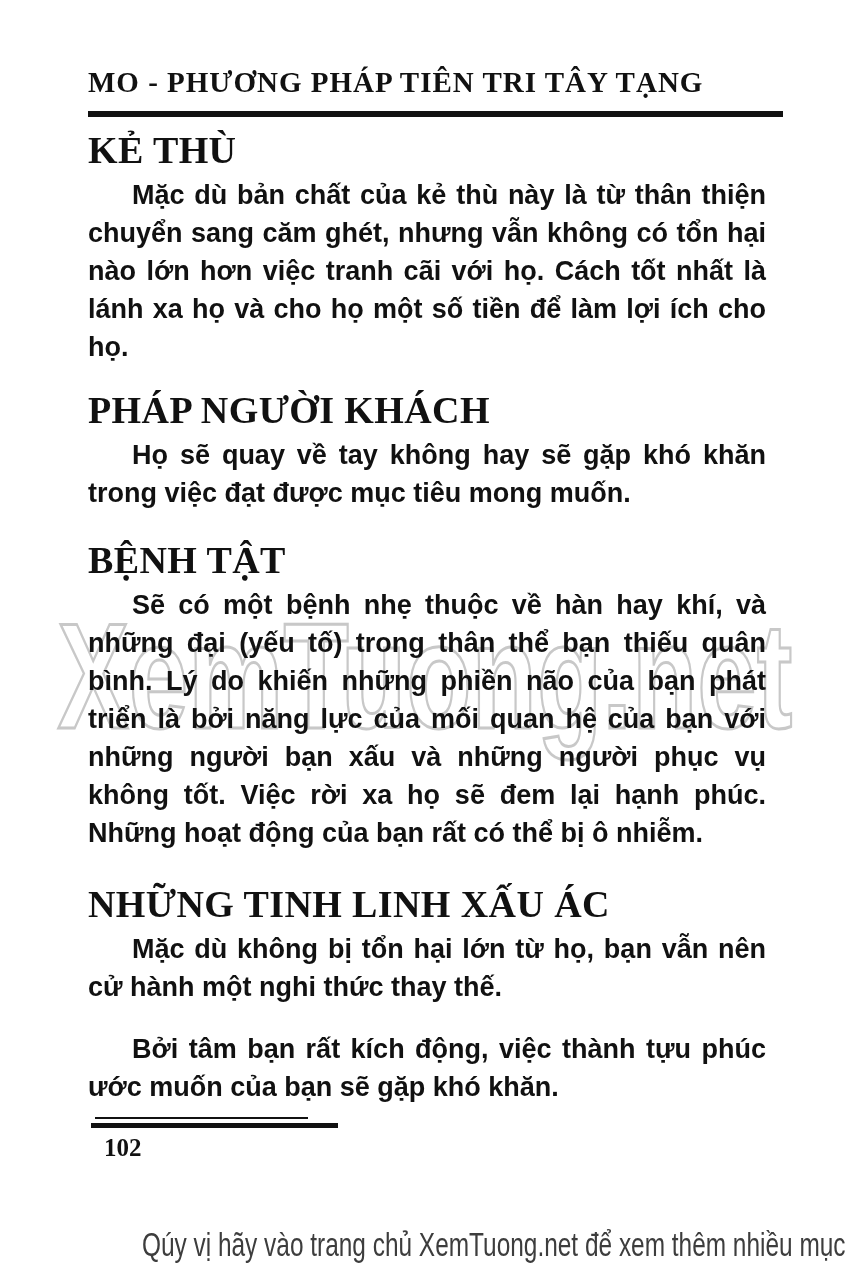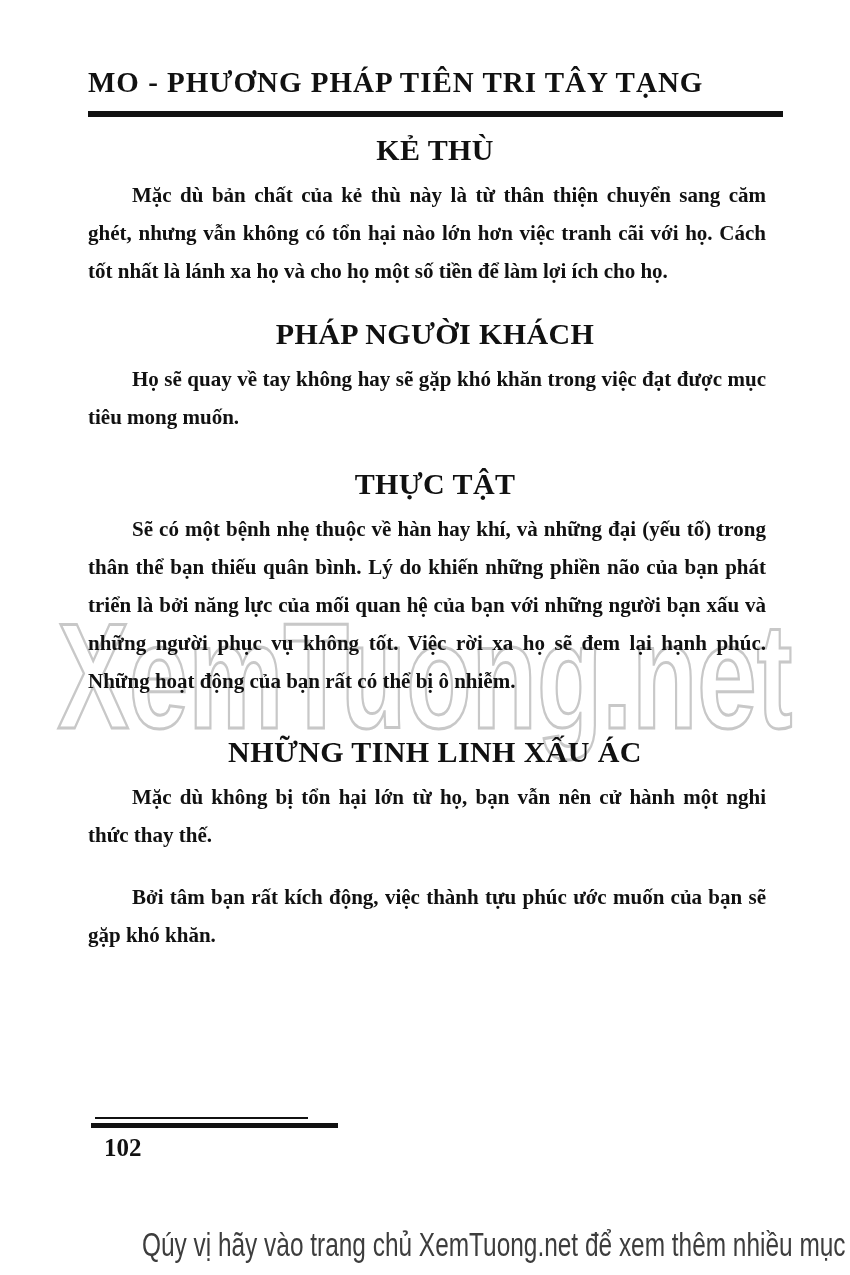--- a/index.html
+++ b/index.html
@@ -25,32 +25,31 @@
   }
   .header-rule{
     position:absolute;left:88px;top:111px;width:695px;height:6px;
     background:#111111;z-index:1;
   }
   
   .content{
     position:absolute;left:88px;top:132px;width:694px;z-index:1;
   }
   .content h2{
-    margin:0;font-size:30px;font-weight:700;letter-spacing:0.4px;
+    margin:0;font-size:38px;font-weight:700;letter-spacing:0.4px;
     line-height:36px;
     font-family:"Liberation Serif", serif;
-    text-align:center;
   }
   .content p{
     margin:8px 16px 0 0;
-    font-size:21px;font-weight:700;
+    font-size:27px;font-weight:700;
     line-height:38px;
     text-align:justify;
     text-indent:44px;
-    font-family:Liberation Serif, serif;
+    font-family:Liberation Sans, sans-serif;
   }
   section.s1{margin-top:0;}
   section.s2{margin-top:26px;}
   section.s3{margin-top:30px;}
   section.s4{margin-top:34px;}
   section.s5{margin-top:24px;}
   
   .footer-rule-thin{
     position:absolute;left:95px;top:1117px;width:213px;height:2px;
     background:#111111;z-index:1;
@@ -99,21 +98,21 @@
       <h2>KẺ THÙ</h2>
       <p>Mặc dù bản chất của kẻ thù này là từ thân thiện chuyển sang căm ghét, nhưng vẫn không có tổn hại nào lớn hơn việc tranh cãi với họ. Cách tốt nhất là lánh xa họ và cho họ một số tiền để làm lợi ích cho họ.</p>
     </section>
 
     <section class="s2">
       <h2>PHÁP NGƯỜI KHÁCH</h2>
       <p>Họ sẽ quay về tay không hay sẽ gặp khó khăn trong việc đạt được mục tiêu mong muốn.</p>
     </section>
 
     <section class="s3">
-      <h2>THỰC TẬT</h2>
+      <h2>BỆNH TẬT</h2>
       <p>Sẽ có một bệnh nhẹ thuộc về hàn hay khí, và những đại (yếu tố) trong thân thể bạn thiếu quân bình. Lý do khiến những phiền não của bạn phát triển là bởi năng lực của mối quan hệ của bạn với những người bạn xấu và những người phục vụ không tốt. Việc rời xa họ sẽ đem lại hạnh phúc. Những hoạt động của bạn rất có thể bị ô nhiễm.</p>
     </section>
 
     <section class="s4">
       <h2>NHỮNG TINH LINH XẤU ÁC</h2>
       <p>Mặc dù không bị tổn hại lớn từ họ, bạn vẫn nên cử hành một nghi thức thay thế.</p>
     </section>
 
     <section class="s5">
       <p>Bởi tâm bạn rất kích động, việc thành tựu phúc ước muốn của bạn sẽ gặp khó khăn.</p>

